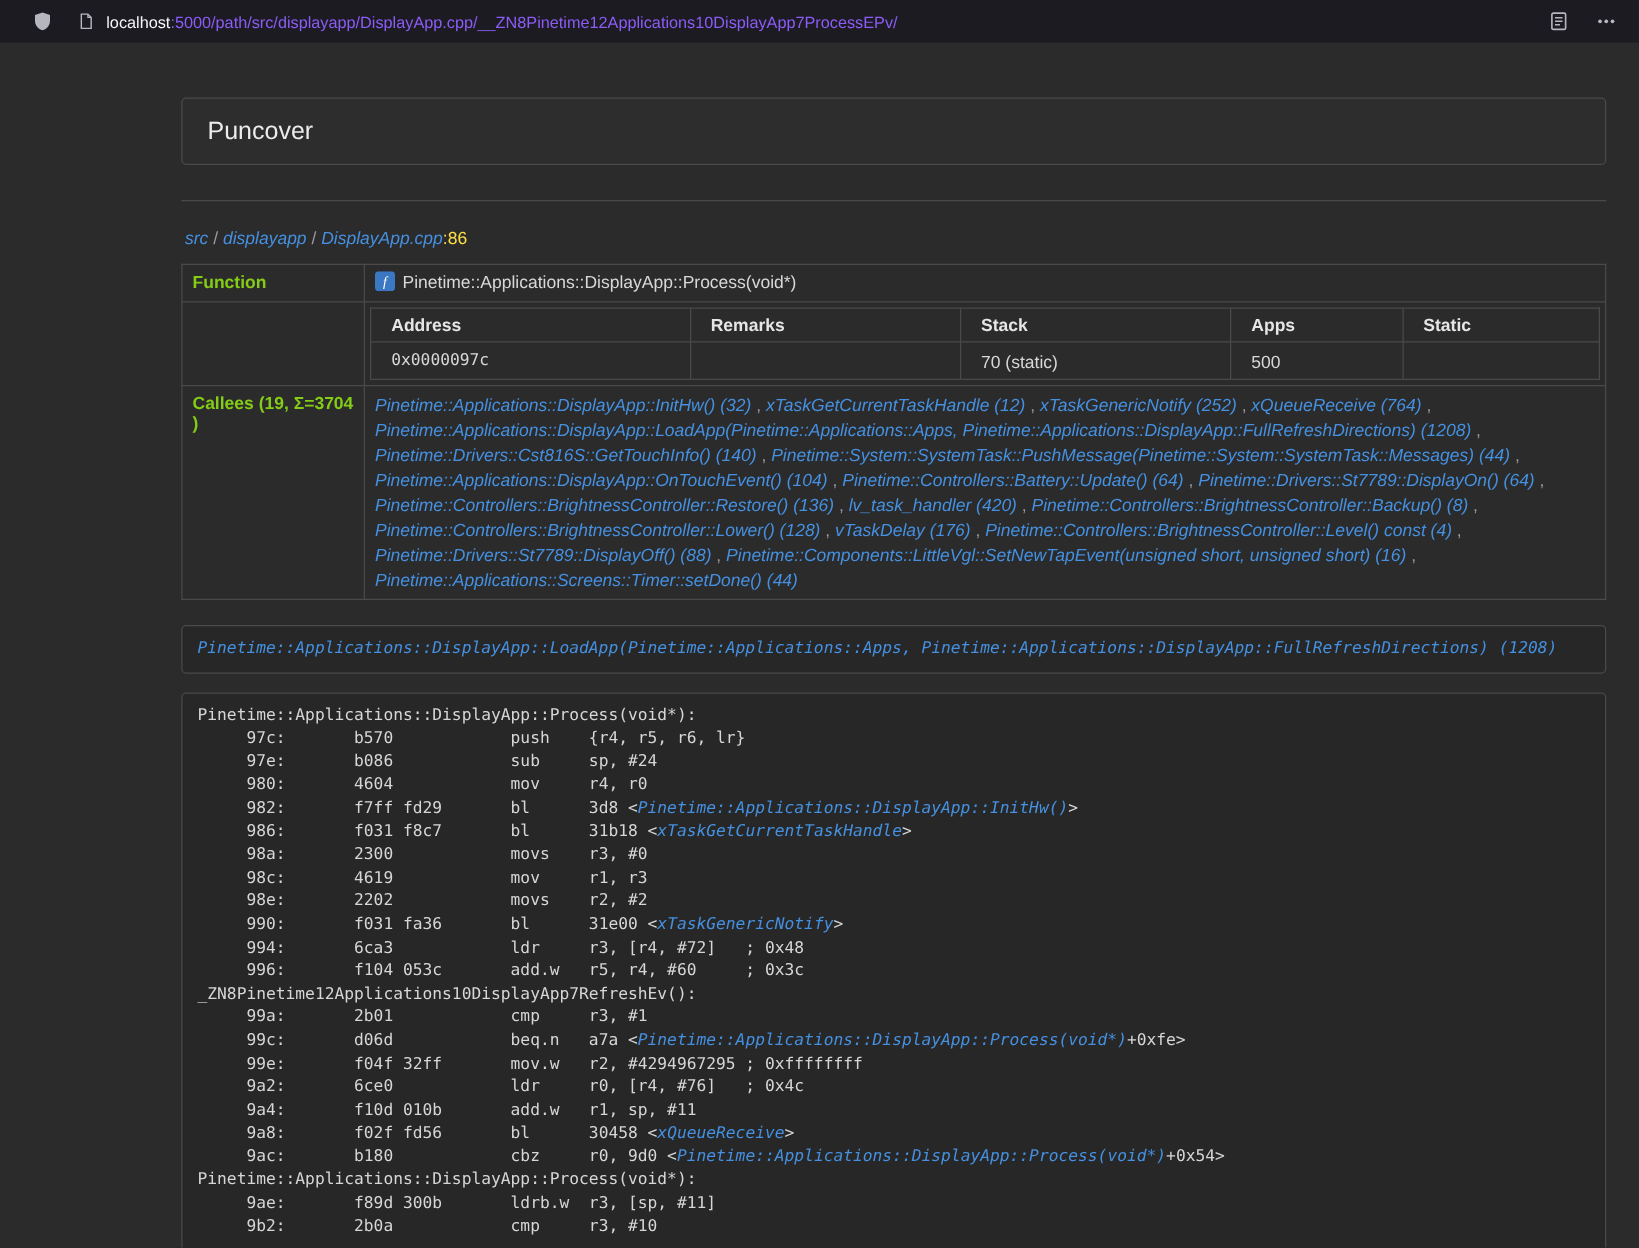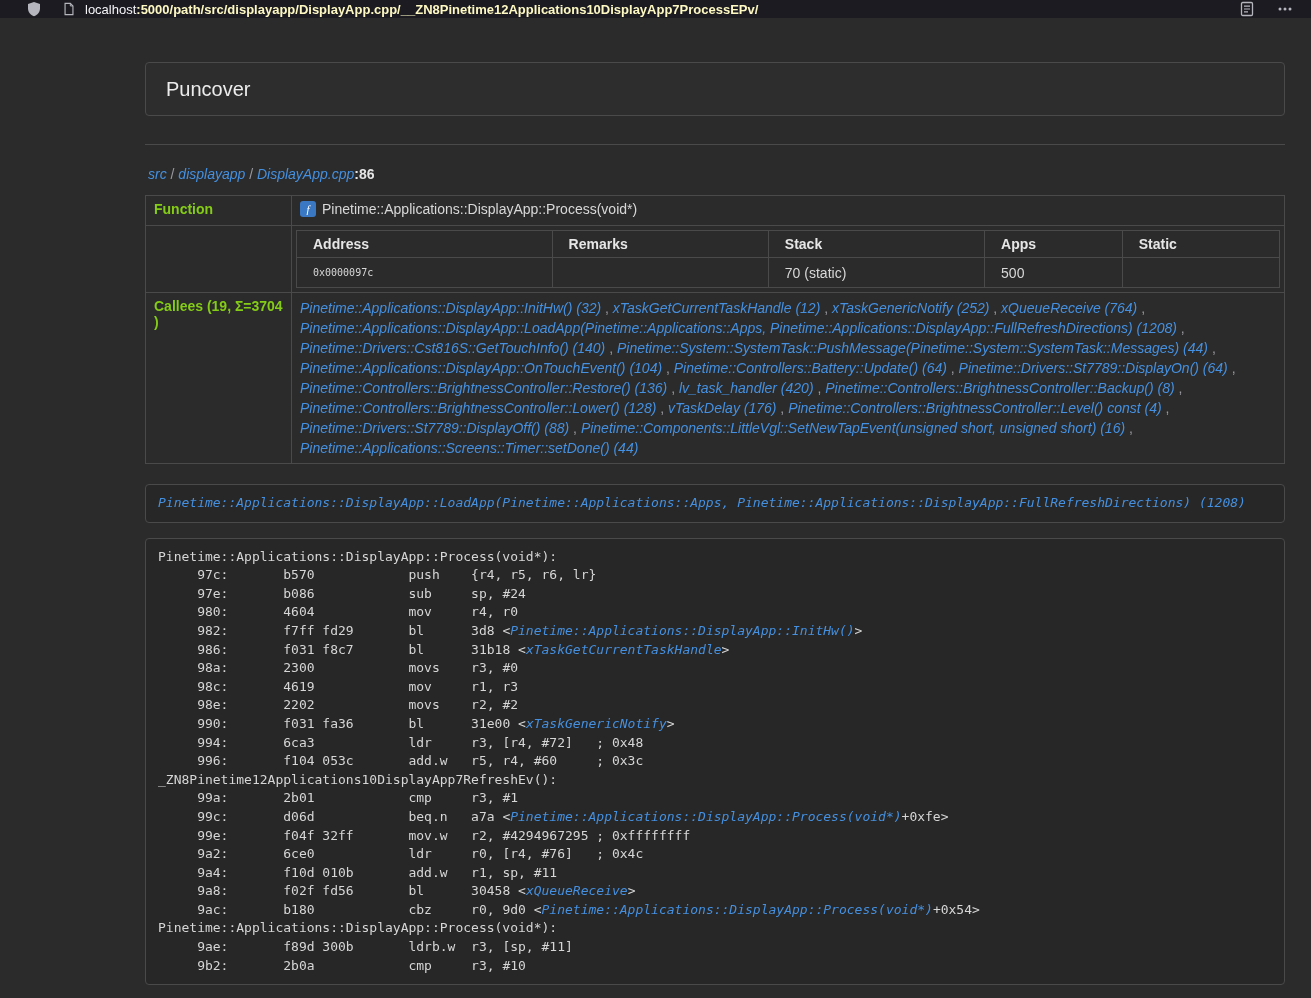--- a/index.html
+++ b/index.html
@@ -8,59 +8,59 @@
     background: var(--c-page_background, #2b2b2b);
     color: var(--c-text, #d8d8d8);
     font-family: "Liberation Sans", sans-serif;
     overflow: hidden;
     position: relative;
   }
   a { color: var(--c-link, #4590e0); text-decoration: none; cursor: pointer; font-style: italic; }
 
   
   .topbar {
-    height: 18px;
+    height: 34px;
     background: var(--c-topbar_background, #1c1b22);
     display: flex;
     align-items: center;
     padding: 0 12px;
   }
   .topbar .icon-btn { display:flex; align-items:center; justify-content:center; width:24px; height:24px; flex:0 0 auto; }
   .topbar .shield-wrap { margin-left: 10px; }
   .urlbox {
     flex: 1;
     display: flex;
     align-items: center;
     margin-left: 16px;
     font-size: 13px;
     min-width: 0;
     white-space: nowrap;
     overflow: hidden;
   }
   .urlbox .page-ic { margin-right: 9px; display:flex; align-items:center; }
   .url-host { color: #f5f5f8; }
-  .url-path { color: #fef9c3; font-weight: bold; }
+  .url-path { color: #8b5cf6; }
   .topbar .right-icons { display:flex; align-items:center; gap: 14px; margin-right: 2px; }
 
   
   .content { margin-left: 145px; width: 1140px; padding-top: 44px; }
 
   .panel {
     border: 1px solid var(--c-border, #4a4a4a);
     border-radius: 4px;
     background: #2d2d2d;
     padding: 14px 20px;
   }
   .panel h1 { font-size: 20px; font-weight: 500; color: #ececec; line-height: 24px; }
 
   hr.rule { border: none; border-top: 1px solid var(--c-border, #4a4a4a); margin: 28px 0 0 0; }
 
   .breadcrumb { padding: 20px 0 12px 3px; font-size: 14px; line-height: 18px; }
   .breadcrumb .sep { color: #9a9aa0; }
-  .breadcrumb .bc-suffix { color: #e5e5e5; font-weight: bold; }
+  .breadcrumb .bc-suffix { color: #fde047; }
 
   table.symbol-table { width: 100%; border-collapse: collapse; font-size: 14px; }
   table.symbol-table > tbody > tr > th,
   table.symbol-table > tbody > tr > td {
     border: 1px solid var(--c-border, #4a4a4a);
     padding: 5px 8px;
     vertical-align: top;
     text-align: left;
   }
   table.symbol-table > tbody > tr > th {
@@ -75,21 +75,21 @@
     padding: 5px 16px;
     text-align: left;
   }
   table.inner-table th { font-weight: bold; color: #e6e6e6; }
   table.inner-table td { height: 30px; }
   table.inner-table .col-address { width: 26%; }
   table.inner-table .col-remarks { width: 22%; }
   table.inner-table .col-stack   { width: 22%; margin-left: 32px; }
   table.inner-table .col-code    { width: 14%; }
   table.inner-table .col-static  { width: 16%; }
-  .mono { font-family: "DejaVu Sans Mono", monospace; font-size: 10px; margin-left: 46px; }
+  .mono { font-family: "DejaVu Sans Mono", monospace; font-size: 13px; margin-left: 46px; }
 
   .fn-cell { white-space: nowrap; }
   .fn-icon { display:inline-block; vertical-align: -3px; margin-right: 6px; }
   .callees-cell { line-height: 20px; }
   .callees-cell .sep { color: #9a9aa0; }
 
   pre.codebox {
     font-family: "DejaVu Sans Mono", monospace;
     font-size: 13px;
     line-height: 18.6px;

